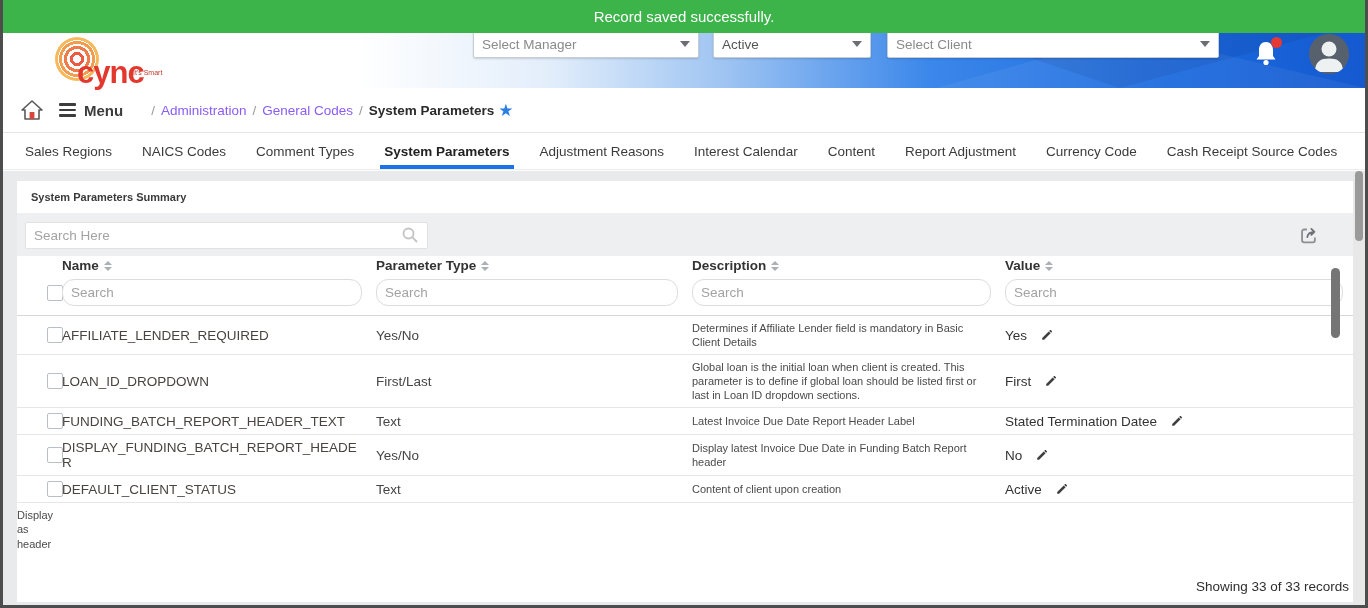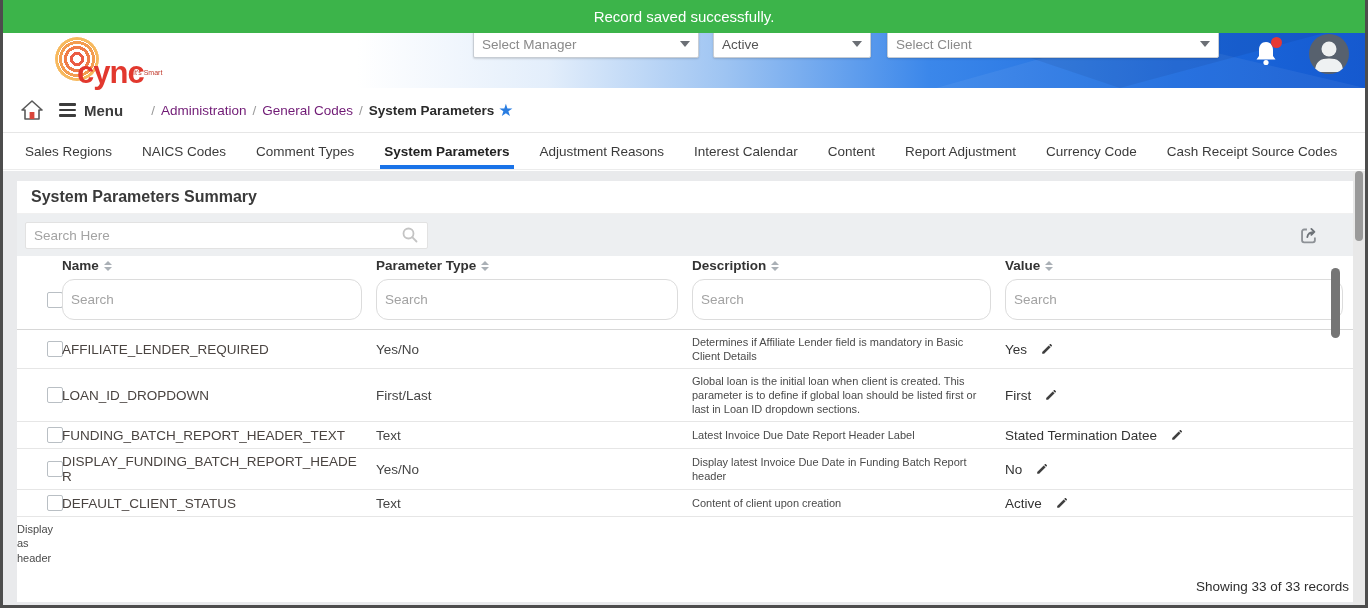--- a/index.html
+++ b/index.html
@@ -55,51 +55,51 @@
     display:flex; align-items:stretch; position:relative; z-index:5;
   }
   .crumb-left { display:flex; align-items:center; padding-left:18px; flex:1; }
   .home-btn { margin-right:16px; cursor:pointer; display:flex; align-items:center; }
   .menu-btn { display:flex; align-items:center; gap:8px; cursor:pointer; margin-right:28px; }
   .burger { display:flex; flex-direction:column; gap:3px; }
   .burger i { width:17px; height:2.6px; background:#3c3c3c; border-radius:1px; }
   .menu-label { font-size:15px; font-weight:bold; color:#3c3c3c; }
   .crumbs { display:flex; align-items:center; gap:6px; font-size:13.5px; color:#8f8f8f; }
   .crumbs .sep { color:#9a9a9a; }
-  .crumbs .item { color:#701a75; cursor:pointer; }
+  .crumbs .item { color:#8b5cf6; cursor:pointer; }
   .crumbs .item.current { color:#2b2b2b; font-weight:bold; }
   .fav-star { color:#2a7de1; font-size:17px; margin-left:4px; cursor:pointer; }
   .crumb-links { display:flex; align-items:stretch; }
   .crumb-link { display:flex; align-items:center; padding:0 17px; font-size:13.5px; color:#333; border-left:1px solid #e2e2e2; cursor:pointer; gap:6px; }
   .crumb-link span { cursor:pointer; }
   
   .tab-bar { height:37px; background:#fff; display:flex; align-items:stretch; padding-left:22px; gap:30px; border-bottom:1px solid #ececec; position:relative; z-index:4; }
   .tab { display:flex; align-items:center; font-size:13.5px; color:#3b3b3b; cursor:pointer; position:relative; white-space:nowrap; }
   .tab.active { font-weight:bold; color:#222; }
   .tab.active::after { content:""; position:absolute; left:-4px; right:-4px; bottom:0; height:4px; background:#1a73e8; }
   
   .content { position:absolute; top:171px; left:0; right:0; bottom:0; background:#e9eaec; padding:10px 14px 0 14px; }
   .card { background:#fff; width:1340px; height:421px; position:relative; }
   .card-title-bar { height:33px; display:flex; align-items:center; padding-left:14px; border-bottom:1px solid #f0f0f0; }
-  .card-title { font-size:16px; font-weight:bold; color:#3a3a3a; }
+  .card-title { font-size:11px; font-weight:bold; color:#3a3a3a; }
   .toolbar { height:42px; background:#edeff1; display:flex; align-items:center; padding:0 12px 0 8px; justify-content:space-between; }
   .searchbox { width:403px; height:27px; background:#fff; border:1px solid #e2e2e2; border-radius:2px; display:flex; align-items:center; padding:0 8px; }
   .searchbox input { flex:1; border:none; outline:none; font-size:13.5px; color:#444; font-family:"Liberation Sans",sans-serif; }
   .searchbox input::placeholder { color:#a3a3a3; }
   .export-btn { width:26px; height:26px; display:flex; align-items:center; justify-content:center; cursor:pointer; margin-right:22px; }
   
   .tbl { position:relative; padding-top:2px; }
   .trow { display:grid; grid-template-columns:45px 314px 316px 313px 1fr; align-items:center; }
   .th-label { font-size:13.5px; font-weight:bold; color:#333; display:flex; align-items:center; gap:5px; }
   .sort { display:inline-flex; flex-direction:column; gap:2px; cursor:pointer; }
   .sort i { width:0; height:0; border-left:4px solid transparent; border-right:4px solid transparent; }
   .sort .up { border-bottom:4px solid #aab0b6; }
   .sort .dn { border-top:4px solid #aab0b6; }
   .filter-row { margin-top:6px; padding-bottom:9px; border-bottom:1px solid #d7d7d7; }
-  .filter-row input { width:calc(100% - 14px); height:41px; border:1px solid #dcdcdc; border-radius:12px; padding:0 8px; font-size:13.5px; color:#444; outline:none; font-family:"Liberation Sans",sans-serif; }
+  .filter-row input { width:calc(100% - 14px); height:27px; border:1px solid #dcdcdc; border-radius:12px; padding:0 8px; font-size:13.5px; color:#444; outline:none; font-family:"Liberation Sans",sans-serif; }
   .filter-row input::placeholder { color:#a3a3a3; }
   .cb { width:16px; height:16px; border:1px solid #b9bfc4; border-radius:2px; background:#fff; margin-left:30px; cursor:pointer; }
   .rows-viewport { height:233px; overflow:hidden; position:relative; }
   .drow { border-bottom:1px solid #e6e6e6; padding:5px 0; }
   .cell-name { font-size:13.5px; color:#4a4441; padding-right:10px; word-break:break-all; }
   .cell-type { font-size:13.5px; color:#454545; }
   .cell-desc { font-size:11px; color:#4a4a4a; line-height:1.28; padding-right:14px; }
   .cell-value { font-size:13.5px; color:#333; display:flex; align-items:center; gap:13px; }
   .edit-ic { cursor:pointer; display:inline-flex; }
   .tbl-scroll-thumb { position:absolute; right:17px; top:12px; width:9px; height:70px; border-radius:5px; background:#757575; cursor:grab; }

